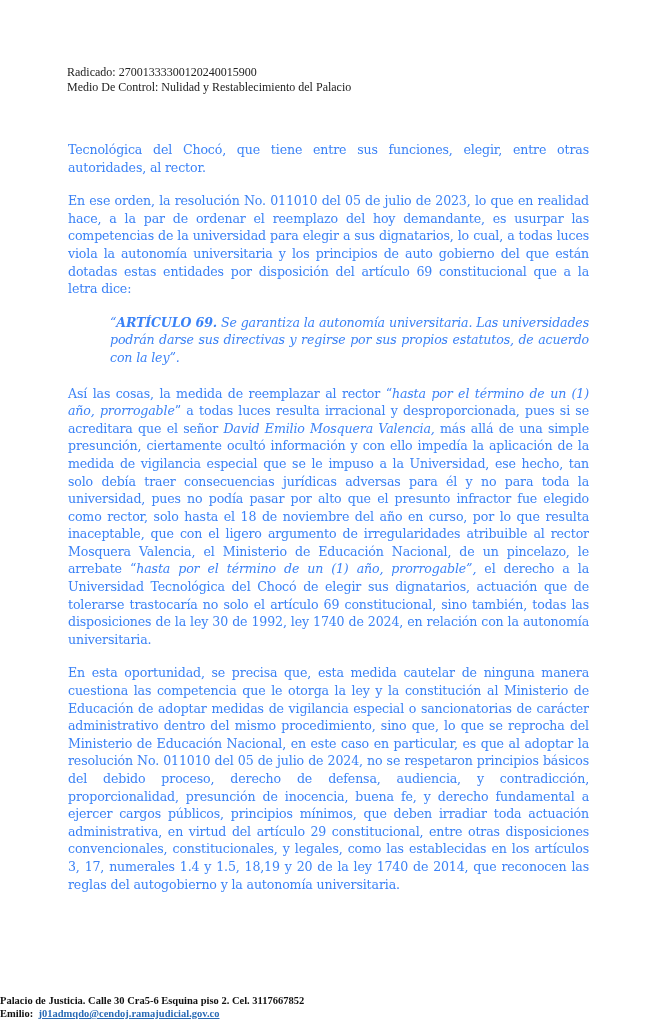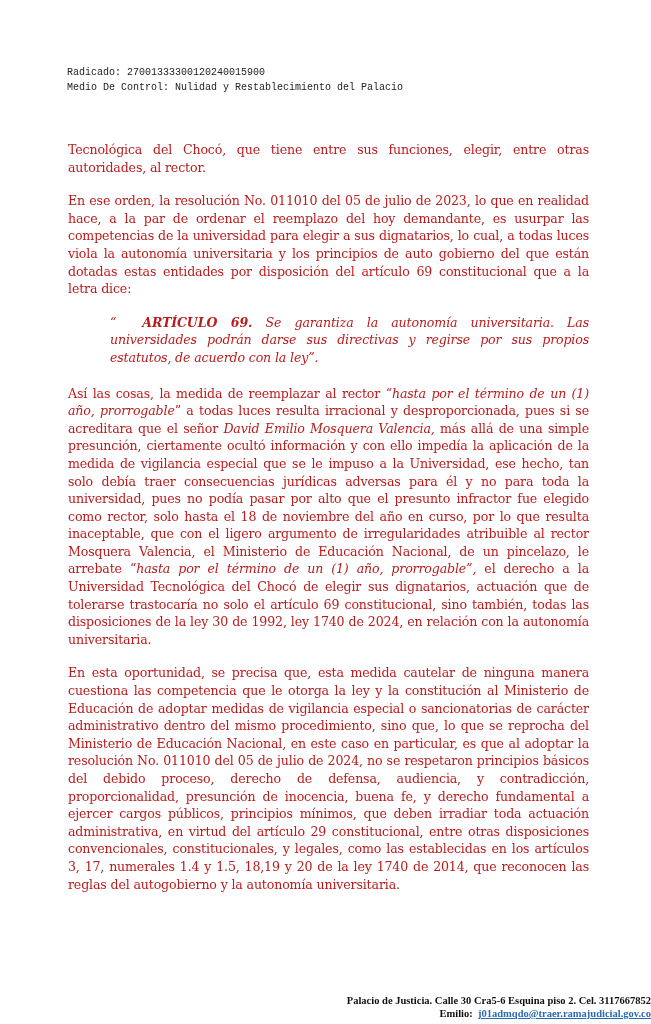--- a/index.html
+++ b/index.html
@@ -12,53 +12,53 @@
       height: 1024px;
       position: relative;
       overflow: hidden;
       color: #1a1a1a;
       font-family: "DejaVu Serif", "Liberation Serif", serif;
     }
     .header {
       position: absolute;
       left: 67px;
       top: 65px;
-      font-family: Liberation Mono, monospace;
-      font-size: 10px;
+      font-family: Liberation Serif, serif;
+      font-size: 12px;
       line-height: 15px;
       color: #222;
     }
     .header div { white-space: nowrap; }
     .body {
       position: absolute;
       left: 68px;
       top: 141px;
       width: 521px;
       font-family: "DejaVu Serif", serif;
       font-size: 12.6px;
       line-height: 17.6px;
       text-align: justify;
-      color: #b91c1c;
+      color: #3b82f6;
       letter-spacing: -0.15px;
     }
     .body p {
       margin: 0 0 16px 0;
     }
     .body p.quote {
       margin: 0 0 18px 42px;
       font-style: italic;
     }
-    .body p.quote b { font-style: italic; font-weight: bold; margin-left: 26px; }
+    .body p.quote b { font-style: italic; font-weight: bold; }
     .body em { font-style: italic; }
     .footer {
       position: absolute;
       left: 0;
       width: 651px;
       top: 994px;
-      text-align: right;
+      text-align: left;
       font-family: "Liberation Serif", serif;
       font-weight: bold;
       font-size: 10.5px;
       line-height: 13px;
       color: #111;
     }
     .footer a {
       color: #2a6bb5;
       text-decoration: underline;
     }
@@ -74,14 +74,14 @@
 <div class="body">
   <p>Tecnológica del Chocó, que tiene entre sus funciones, elegir, entre otras autoridades, al rector.</p>
   <p>En ese orden, la resolución No. 011010 del 05 de julio de 2023, lo que en realidad hace, a la par de ordenar el reemplazo del hoy demandante, es usurpar las competencias de la universidad para elegir a sus dignatarios, lo cual, a todas luces viola la autonomía universitaria y los principios de auto gobierno del que están dotadas estas entidades por disposición del artículo 69 constitucional que a la letra dice:</p>
   <p class="quote"><span>“</span><b>ARTÍCULO 69.</b><span> Se garantiza la autonomía universitaria. Las universidades podrán darse sus directivas y regirse por sus propios estatutos, de acuerdo con la ley”.</span></p>
   <p><span>Así las cosas, la medida de reemplazar al rector “</span><em>hasta por el término de un (1) año, prorrogable</em><span>” a todas luces resulta irracional y desproporcionada, pues si se acreditara que el señor </span><em>David Emilio Mosquera Valencia,</em><span> más allá de una simple presunción, ciertamente ocultó información y con ello impedía la aplicación de la medida de vigilancia especial que se le impuso a la Universidad, ese hecho, tan solo debía traer consecuencias jurídicas adversas para él y no para toda la universidad, pues no podía pasar por alto que el presunto infractor fue elegido como rector, solo hasta el 18 de noviembre del año en curso,  por lo que resulta inaceptable, que con el ligero argumento de irregularidades atribuible al rector Mosquera Valencia, el Ministerio de Educación Nacional, de un pincelazo, le arrebate “</span><em>hasta por el término de un (1) año, prorrogable”,</em><span> el derecho a la Universidad Tecnológica del Chocó de elegir sus dignatarios, actuación que de tolerarse trastocaría no solo el artículo 69 constitucional, sino también, todas las disposiciones de la ley 30 de 1992, ley 1740 de 2024, en relación con la autonomía universitaria.</span></p>
   <p>En esta oportunidad, se precisa que, esta medida cautelar de ninguna manera cuestiona las competencia que le otorga la ley y la constitución al Ministerio de Educación de adoptar medidas de vigilancia especial o sancionatorias de carácter administrativo dentro del mismo procedimiento, sino que, lo que se reprocha del Ministerio de Educación Nacional, en este caso en particular, es que al adoptar la resolución No. 011010 del 05 de julio de 2024, no se respetaron principios básicos del debido proceso, derecho de defensa, audiencia, y contradicción, proporcionalidad, presunción de inocencia, buena fe, y derecho fundamental a ejercer cargos públicos, principios mínimos, que deben irradiar toda actuación administrativa, en virtud del artículo 29 constitucional, entre otras disposiciones convencionales, constitucionales, y legales, como las establecidas en los artículos 3, 17, numerales 1.4 y 1.5, 18,19 y 20 de la ley 1740 de 2014, que reconocen las reglas del autogobierno y la autonomía universitaria.</p>
 </div>
 
 <div class="footer">
   <div>Palacio de Justicia. Calle 30 Cra5-6 Esquina piso 2. Cel. 3117667852</div>
-  <div><span style="white-space:pre;">Emilio:  </span><a>j01admqdo@traer.ramajudicial.gov.co</a></div>
+  <div><span style="white-space:pre;">Emilio:  </span><a>j01admqdo@cendoj.ramajudicial.gov.co</a></div>
 </div>
 
 </body></html>

